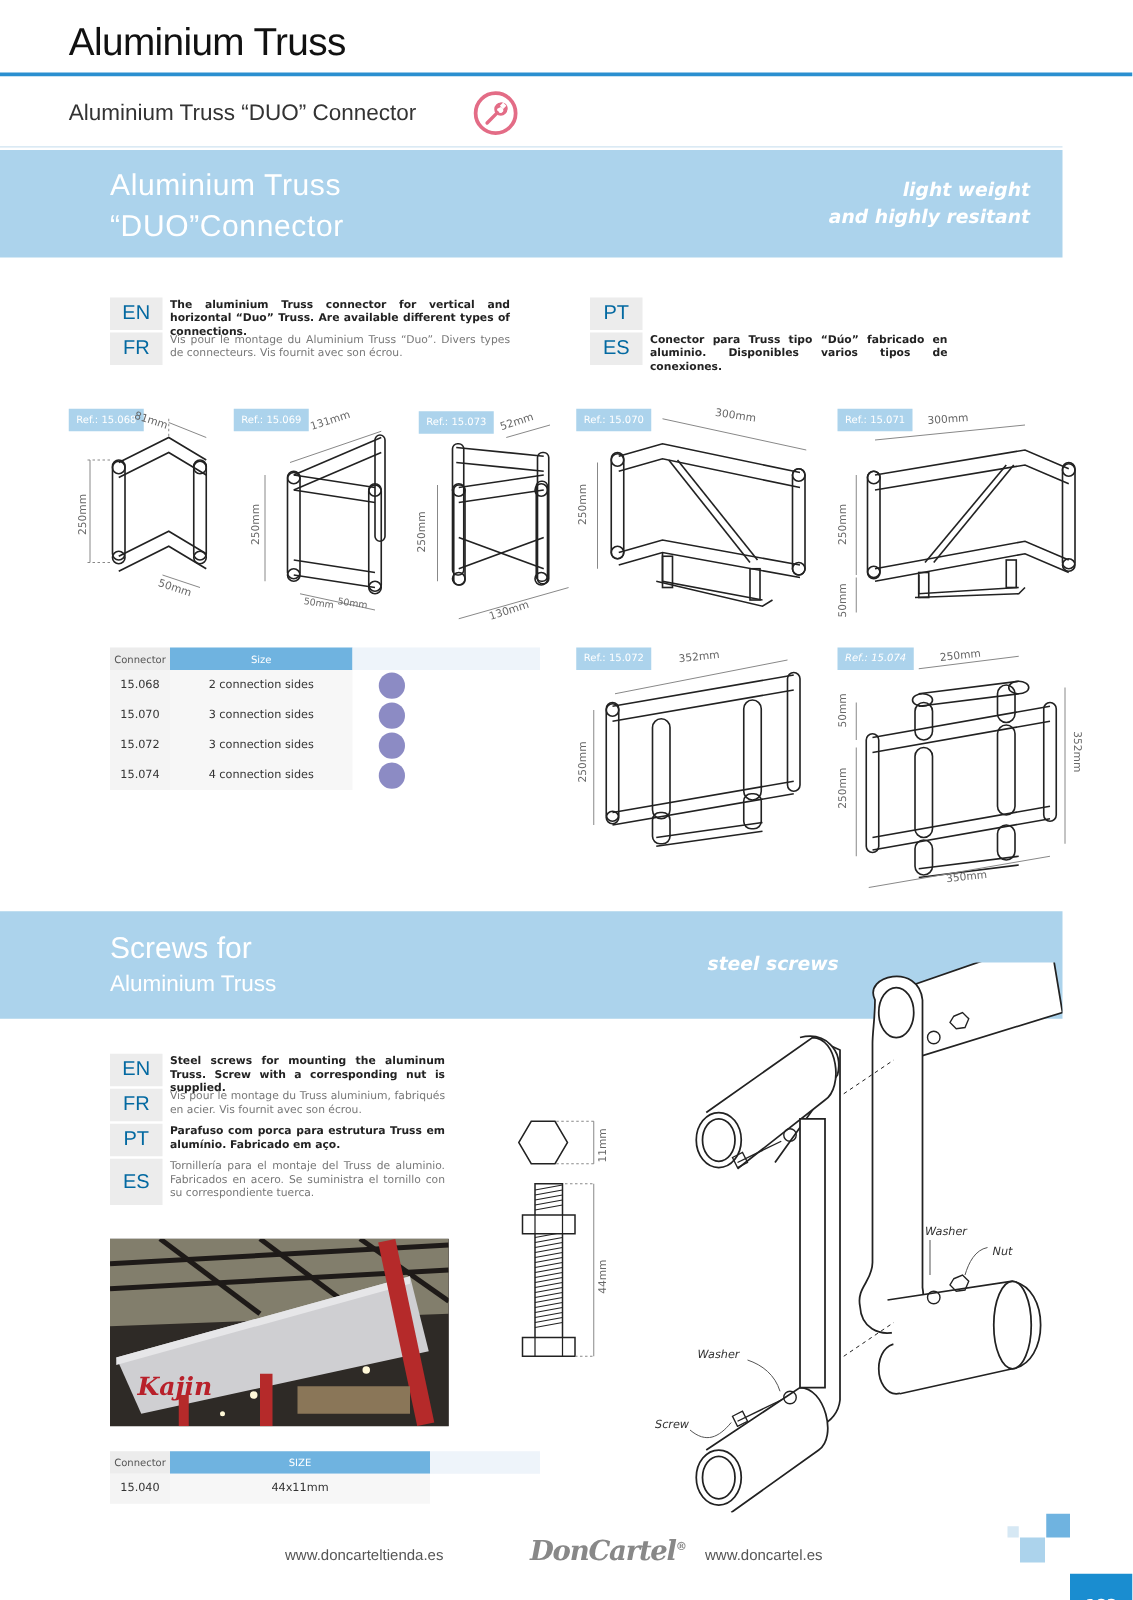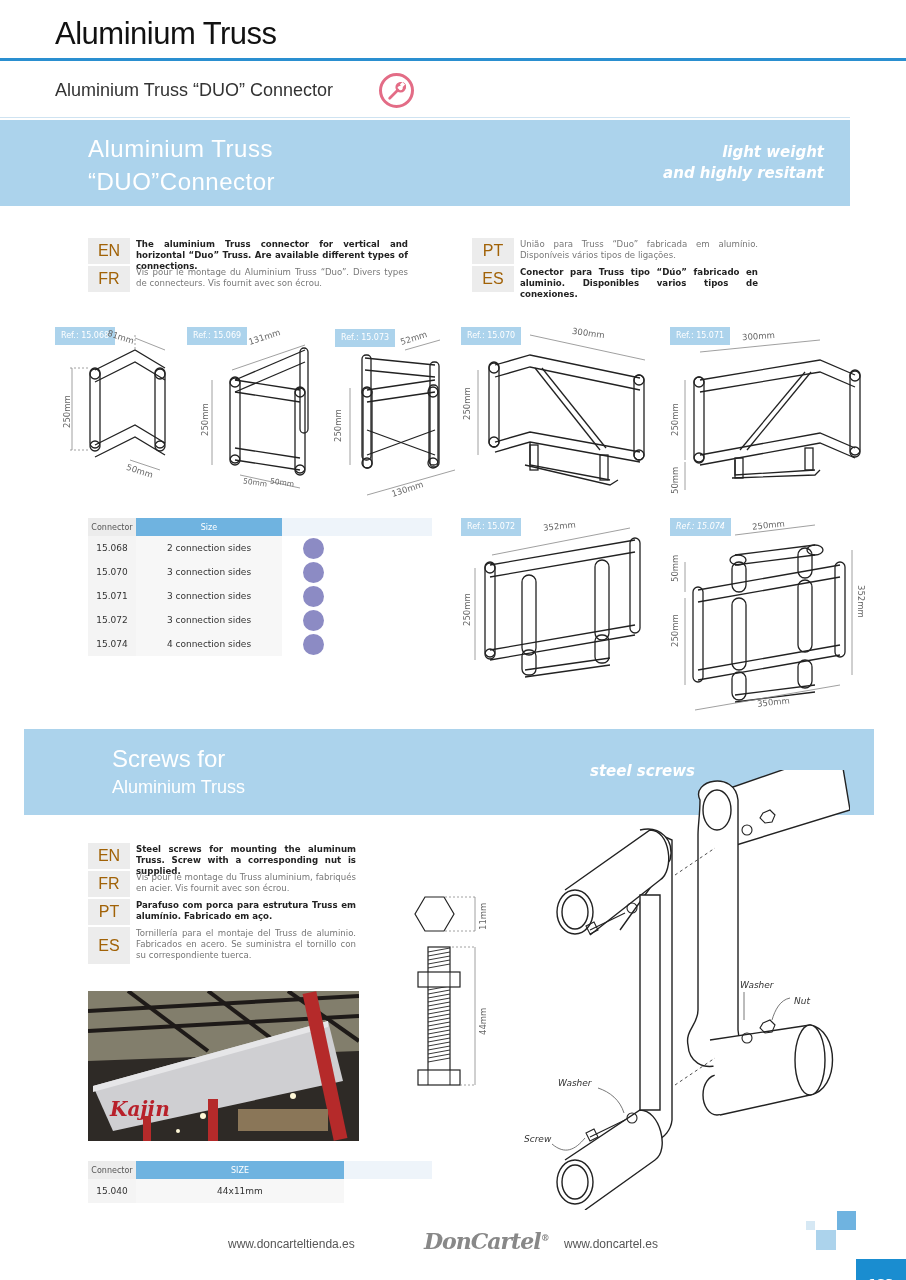--- a/index.html
+++ b/index.html
@@ -7,31 +7,31 @@
   body { position: relative; font-family: "DejaVu Sans", sans-serif; color: #333; }
 
   .page-title { position: absolute; left: 55px; top: 16px; font-size: 31px; font-weight: normal; color: #111; letter-spacing: -0.5px; font-family: "Liberation Sans", sans-serif; }
   .title-rule { position: absolute; left: 0; top: 58px; width: 906px; height: 3px; background: #2a8fd0; }
   .subtitle { position: absolute; left: 55px; top: 80px; font-size: 18px; color: #333; font-family: "Liberation Sans", sans-serif; }
   .wrench-badge { position: absolute; left: 379px; top: 73px; width: 35px; height: 35px; border: 3px solid #e36c86; border-radius: 50%; display: flex; align-items: center; justify-content: center; }
   .sub-rule { position: absolute; left: 0; top: 117px; width: 850px; height: 1px; background: #cfe3f1; }
 
   .banner { position: absolute; left: 0; width: 850px; background: #acd3ec; }
   .banner-1 { top: 120px; height: 86px; }
-  .banner-2 { top: 729px; height: 86px; margin-left: 24px; }
+  .banner-2 { top: 729px; height: 86px; }
   .banner-title { position: absolute; left: 88px; color: #ffffff; font-family: "Liberation Sans", sans-serif; }
   .banner-1 .banner-title { top: 12px; font-size: 24px; line-height: 33px; letter-spacing: 0.5px; }
   .banner-2 .bt-line1 { position: absolute; left: 88px; top: 16px; font-size: 24px; color: #fff; font-family: "Liberation Sans", sans-serif; }
   .banner-2 .bt-line2 { position: absolute; left: 88px; top: 48px; font-size: 18px; color: #fff; font-family: "Liberation Sans", sans-serif; }
   .banner-tag { position: absolute; right: 26px; top: 22px; color: #fff; font-size: 15px; line-height: 21px; text-align: right; font-family: "DejaVu Sans", sans-serif; font-style: italic; font-weight: bold; }
   .banner-2 .banner-tag { right: auto; left: 566px; top: 32px; }
 
   .lang-block { position: absolute; }
   .lang-row { display: flex; align-items: stretch; margin-bottom: 2px; }
-  .lang-code { width: 42px; background: #ececec; color: #a16207; font-size: 16px; display: flex; align-items: center; justify-content: center; font-family: "Liberation Sans", sans-serif; }
+  .lang-code { width: 42px; background: #ececec; color: #0369a1; font-size: 16px; display: flex; align-items: center; justify-content: center; font-family: "Liberation Sans", sans-serif; }
   .lang-text { flex: 1; padding: 1px 0 1px 6px; font-size: 8.6px; line-height: 11px; text-align: justify; font-family: "DejaVu Sans", sans-serif; }
   .lang-text.dark { color: #222; font-weight: bold; }
   .lang-text.light { color: #777; }
 
   .ref-tag { position: absolute; background: #acd3ec; color: #fff; font-size: 8px; padding: 3px 6px; height: 18px; line-height: 12px; font-family: "DejaVu Sans", sans-serif; }
   .dim { position: absolute; color: #666; font-size: 8.5px; font-family: "DejaVu Sans", sans-serif; white-space: nowrap; }
   .dim.v { transform: rotate(-90deg); transform-origin: left top; }
   .drawing { position: absolute; }
 
   .spec-table { position: absolute; border-collapse: collapse; font-family: "DejaVu Sans", sans-serif; }
@@ -85,21 +85,20 @@
     <div class="lang-text dark">The aluminium Truss connector for vertical and horizontal “Duo” Truss. Are available different types of connections.</div>
   </div>
   <div class="lang-row" style="height:26px;">
     <div class="lang-code">FR</div>
     <div class="lang-text light">Vis pour le montage du Aluminium Truss “Duo”. Divers types de connecteurs. Vis fournit avec son écrou.</div>
   </div>
 </div>
 <div class="lang-block" style="left:472px; top:238px; width:286px;">
   <div class="lang-row" style="height:26px;">
     <div class="lang-code">PT</div>
-    <div class="lang-text light">União para Truss “Duo” fabricada em alumínio. Disponíveis vários tipos de ligações.</div>
   </div>
   <div class="lang-row" style="height:26px;">
     <div class="lang-code">ES</div>
     <div class="lang-text dark">Conector para Truss tipo “Dúo” fabricado en aluminio. Disponibles varios tipos de conexiones.</div>
   </div>
 </div>
 
 <div class="ref-tag" style="left:55px; top:327px;">Ref.: 15.068</div>
 <svg class="drawing" style="left:60px; top:330px;" width="120" height="150">
   <g fill="none" stroke="#222" stroke-width="1.3">
@@ -244,26 +243,20 @@
   </thead>
   <tbody>
     <tr>
       <td class="c-conn">15.068</td>
       <td class="c-size">2 connection sides</td>
       <td><span class="icon-disc"></span></td>
         <td></td>
     </tr>
     <tr>
       <td class="c-conn">15.070</td>
-      <td class="c-size">3 connection sides</td>
-      <td><span class="icon-disc"></span></td>
-        <td></td>
-    </tr>
-    <tr>
-      <td class="c-conn">15.071</td>
       <td class="c-size">3 connection sides</td>
       <td><span class="icon-disc"></span></td>
         <td></td>
     </tr>
     <tr>
       <td class="c-conn">15.072</td>
       <td class="c-size">3 connection sides</td>
       <td><span class="icon-disc"></span></td>
         <td></td>
     </tr>

